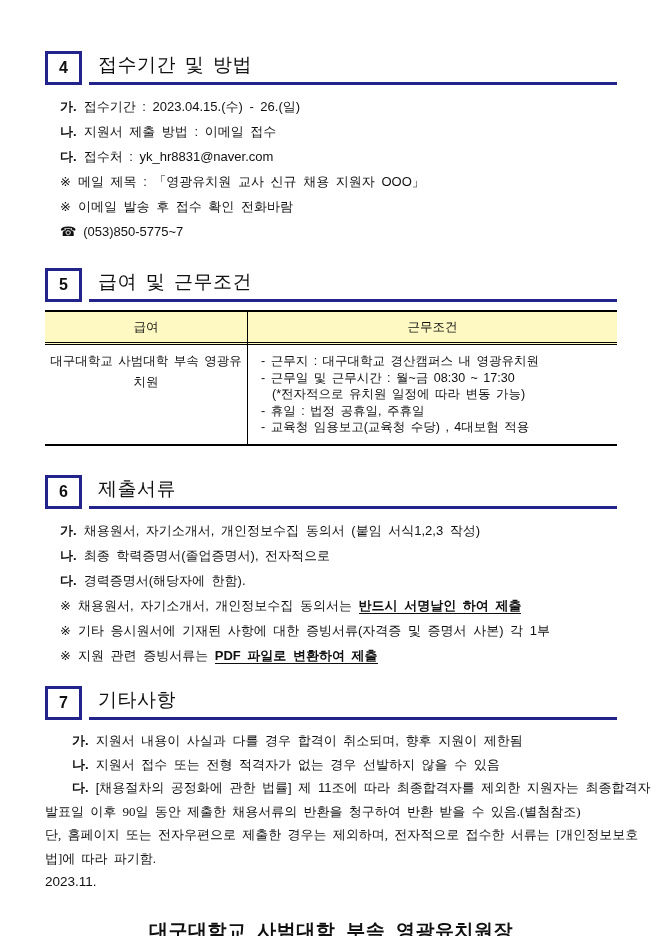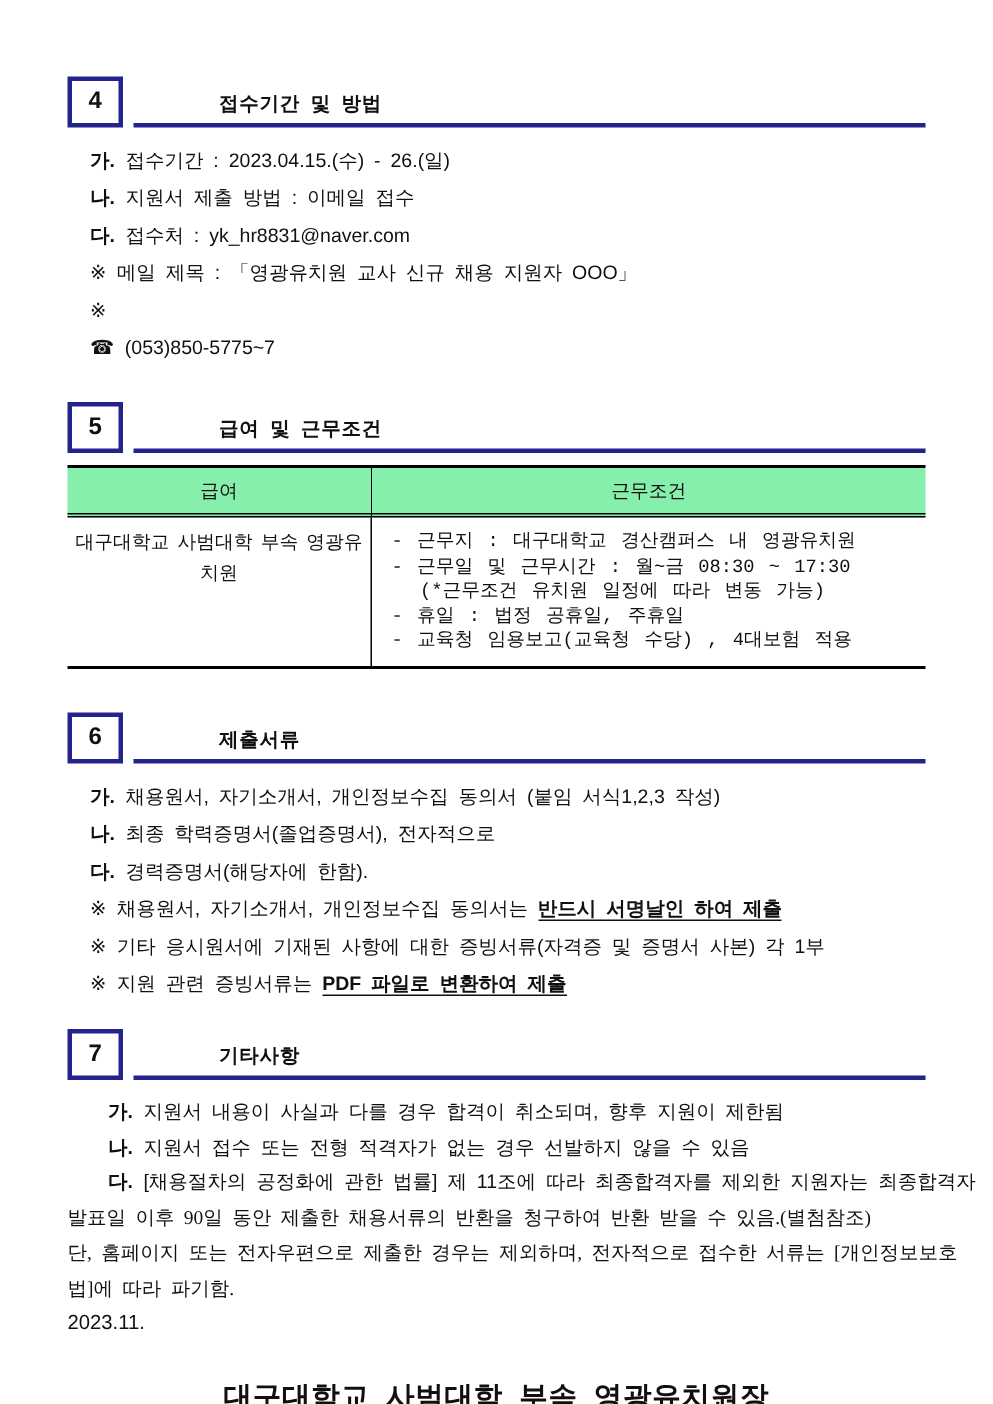--- a/index.html
+++ b/index.html
@@ -16,21 +16,21 @@
   .sec-header { display:flex; align-items:flex-end; height:37px; }
   .sec-num-box {
     width:37px; height:34px; border:3px solid #23238C;
     display:flex; align-items:center; justify-content:center;
     font-size:16px; font-weight:bold; flex:0 0 auto;
   }
   .sec-title-wrap {
     flex:1; margin-left:7px; border-bottom:3px solid #23238C;
     display:flex; align-items:flex-end; padding:0 0 4px 9px; height:37px;
   }
-  .sec-title { font-weight:bold; font-size:13px; letter-spacing:0.5px; word-spacing:3px;margin-left:48px; }
+  .sec-title { font-weight:normal; font-size:19px; letter-spacing:0.5px; word-spacing:3px; }
 
   
   .lines { margin-top:9px; }
   .line { display:flex; font-size:13px; line-height:25px; padding-left:15px; word-spacing:3px; white-space:pre; }
   .line.no-indent { padding-left:0;font-family:Liberation Serif, serif; }
   .deep .line { padding-left:27px; line-height:23.6px; }
   .deep .line.no-indent { padding-left:0; }
   .marker { margin-right:7px; flex:0 0 auto; }
   .marker.mbold { font-weight:bold; }
   .ltext .b { font-weight:bold; }
@@ -41,29 +41,29 @@
   .sec6 { margin-top:26px; }
   .sec7 { margin-top:15px; }
 
   
   .tbl {
     margin-top:8px; display:grid; grid-template-columns:35.5% 64.5%;
     border-top:2px solid #000; border-bottom:2px solid #000;
     font-size:12.5px;
   }
   .th {
-    background:#86efac; text-align:center; padding:7px 0 6px 0;
+    background:#fef9c3; text-align:center; padding:7px 0 6px 0;
     border-bottom:3px double #000; word-spacing:2px;
   }
   .th.first, .td.first { border-right:1px solid #000; }
   .td.first {
     display:flex; flex-direction:row; justify-content:center;
     text-align:center; line-height:21px; padding:6px 4px; word-spacing:2px;
   }
-  .td.second { padding:8px 6px 8px 13px; line-height:16.6px; white-space:pre-wrap; word-spacing:2px;font-family:Liberation Mono, monospace; }
+  .td.second { padding:8px 6px 8px 13px; line-height:16.6px; white-space:pre-wrap; word-spacing:2px; }
 
   .date-line { text-align:left; font-size:13.5px; margin-top:3px; word-spacing:2px; }
   .signature { text-align:center; font-size:19px; font-weight:bold; margin-top:29px; word-spacing:5px; letter-spacing:0.5px; }
 </style>
 </head>
 <body>
 
 <div class="page">
   <div class="content">
 
@@ -74,41 +74,41 @@
         </div>
         <div class="sec-title-wrap">
           <span class="sec-title">접수기간 및 방법</span>
         </div>
       </div>
       <div class="lines">
           <div class="line"><span class="marker mbold">가.</span><span class="ltext"><span>접수기간 : 2023.04.15.(수) - 26.(일)</span></span></div>
           <div class="line"><span class="marker mbold">나.</span><span class="ltext"><span>지원서 제출 방법 : 이메일 접수</span></span></div>
           <div class="line"><span class="marker mbold">다.</span><span class="ltext"><span>접수처 : yk_hr8831@naver.com</span></span></div>
           <div class="line"><span class="marker">※</span><span class="ltext"><span>메일 제목 : 「영광유치원 교사 신규 채용 지원자 OOO」</span></span></div>
-          <div class="line"><span class="marker">※</span></div>
+          <div class="line"><span class="marker">※</span><span class="ltext"><span>이메일 발송 후 접수 확인 전화바람</span></span></div>
           <div class="line"><span class="marker">☎</span><span class="ltext"><span>(053)850-5775~7</span></span></div>
         </div>
     </section>
 
     <section class="sec5">
       <div class="sec-header">
         <div class="sec-num-box">
           <span>5</span>
         </div>
         <div class="sec-title-wrap">
           <span class="sec-title">급여 및 근무조건</span>
         </div>
       </div>
       <div class="tbl">
         <div class="th first">급여</div>
         <div class="th">근무조건</div>
         <div class="td first">
             <div class="tline">대구대학교 사범대학 부속 영광유치원</div>
           </div>
-        <div class="td second"><div class="tline">- 근무지 : 대구대학교 경산캠퍼스 내 영광유치원</div><div class="tline">- 근무일 및 근무시간 : 월~금 08:30 ~ 17:30</div><div class="tline">  (*근무조건 유치원 일정에 따라 변동 가능)</div><div class="tline">- 휴일 : 법정 공휴일, 주휴일</div><div class="tline">- 교육청 임용보고(교육청 수당) , 4대보험 적용</div></div>
+        <div class="td second"><div class="tline">- 근무지 : 대구대학교 경산캠퍼스 내 영광유치원</div><div class="tline">- 근무일 및 근무시간 : 월~금 08:30 ~ 17:30</div><div class="tline">  (*전자적으로 유치원 일정에 따라 변동 가능)</div><div class="tline">- 휴일 : 법정 공휴일, 주휴일</div><div class="tline">- 교육청 임용보고(교육청 수당) , 4대보험 적용</div></div>
       </div>
     </section>
 
     <section class="sec6">
       <div class="sec-header">
         <div class="sec-num-box">
           <span>6</span>
         </div>
         <div class="sec-title-wrap">
           <span class="sec-title">제출서류</span>

